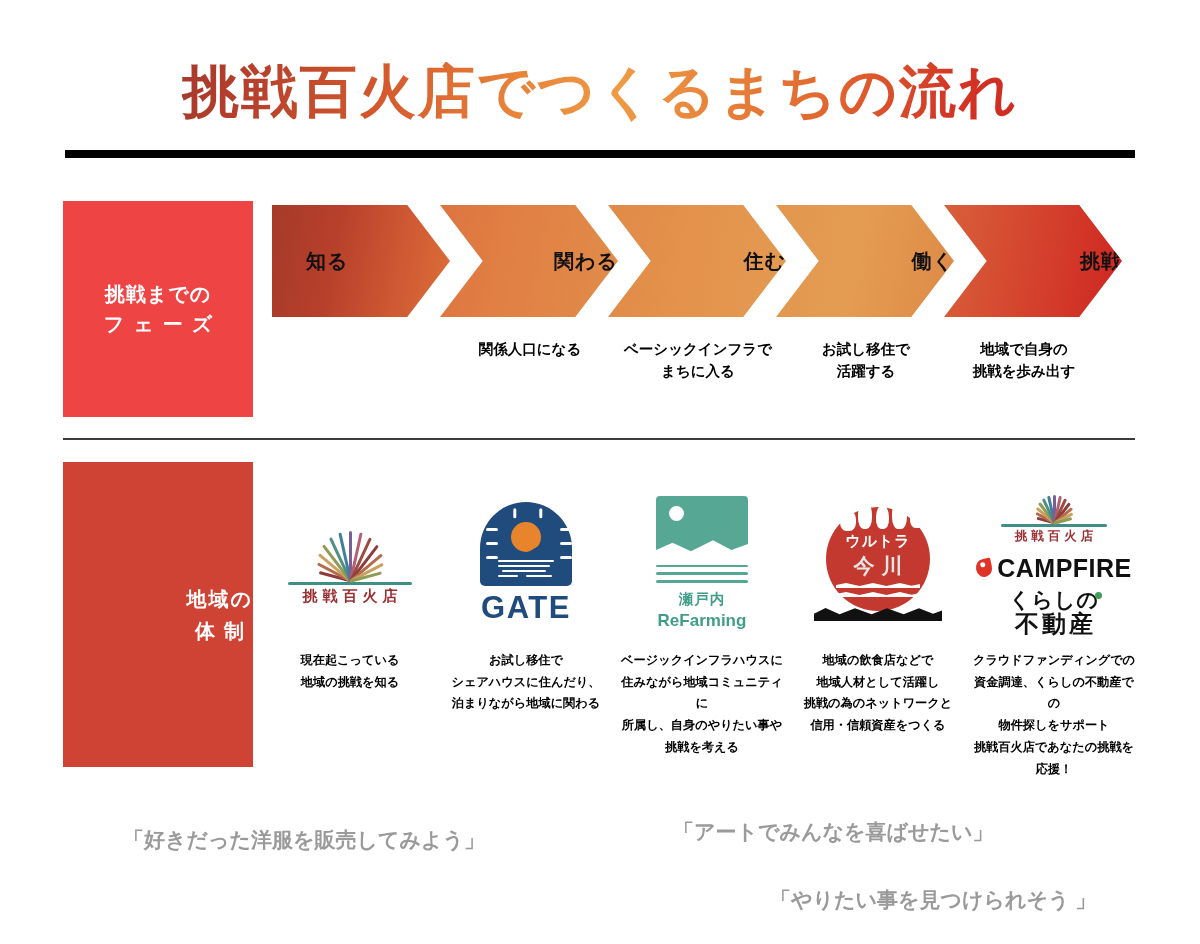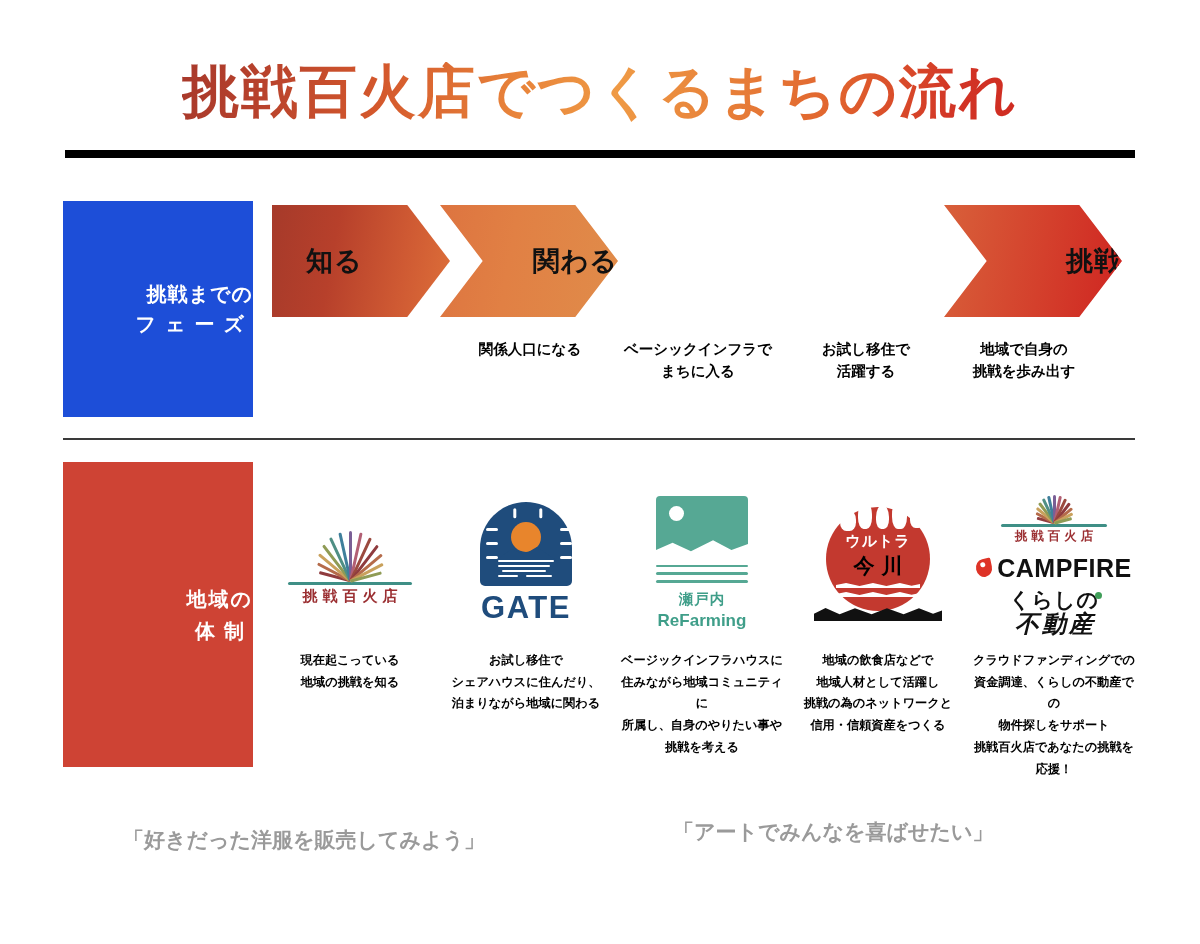--- a/index.html
+++ b/index.html
@@ -43,25 +43,25 @@
     left: 65px; top: 150px;
     width: 1070px; height: 8px;
     background: #000;
   }
 
   
   .phase-panel {
     position: absolute;
     left: 63px; top: 201px;
     width: 190px; height: 216px;
-    background: #1d4ed8;
+    background: #ef4444;
     color: #fff;
     display: flex;
     flex-direction: column;
-    align-items: flex-end;
+    align-items: center;
     justify-content: center;
   }
   .phase-panel .l1 {
     font-size: 20px; font-weight: 700; letter-spacing: 1px;
     line-height: 1.5;
   }
   .phase-panel .l2 {
     font-size: 20px; font-weight: 700; letter-spacing: 9px;
     line-height: 1.5; padding-left: 9px;
   }
@@ -81,21 +81,21 @@
     align-items: center;
     justify-content: flex-start;
     padding-left: 34px;
     box-sizing: border-box;
   }
   .arrow.notched {
     clip-path: polygon(0 0, 76% 0, 100% 50%, 76% 100%, 0 100%, 24% 50%);
     justify-content: flex-end;
   }
   .arrow-label {
-    font-size: 27px;
+    font-size: 20px;
     font-weight: 700;
     color: #111;
     letter-spacing: 1px;
     white-space: nowrap;
   }
 
   .a0 { left: 0px;   background: linear-gradient(100deg,#a63a2a 0%, #b7402b 35%, #cf5a33 72%, #dd6f39 100%); }
   .a1 { left: 168px; background: linear-gradient(100deg,#dd7440 0%, #e18044 40%, #e08c4a 100%); padding-left: 48px; }
   .a2 { left: 336px; background: linear-gradient(100deg,#e08a48 0%, #e4924c 45%, #e39a52 100%); padding-left: 48px; }
   .a3 { left: 504px; background: linear-gradient(100deg,#e2964f 0%, #e49c52 45%, #dd8a46 100%); padding-left: 48px; }
@@ -259,21 +259,21 @@
   .ultra-flames { position: absolute; left: 0; top: -8px; width: 104px; height: 34px; }
   .ultra-flames i {
     position: absolute; background: #fff; border-radius: 50% 50% 40% 40%;
   }
   .ultra-t1 {
     position: absolute; left: 0; top: 25px; width: 104px;
     color: #fff; font-size: 15px; font-weight: 800; letter-spacing: 1px;
   }
   .ultra-t2 {
     position: absolute; left: 0; top: 45px; width: 104px;
-    color: #000000; font-size: 21px; font-weight: 800; letter-spacing: 7px;
+    color: #e5e5e5; font-size: 21px; font-weight: 800; letter-spacing: 7px;
     padding-left: 7px; box-sizing: border-box;
   }
   .ultra-waves { position: absolute; left: 10px; top: 76px; width: 84px; height: 20px; }
   .ultra-waves i {
     position: absolute; left: 0; width: 84px; height: 5px; background: #fff;
     clip-path: polygon(0 40%,12% 0,28% 60%,44% 0,60% 60%,76% 0,90% 55%,100% 20%,100% 100%,0 100%);
   }
   .ultra-ground {
     width: 128px; height: 16px; margin: -6px auto 0;
     background: #111;
@@ -306,21 +306,21 @@
   .cf-word { font-size: 25px; font-weight: 800; letter-spacing: 0.5px; color: #111; }
   .cf-bot { margin-top: 6px; line-height: 1.08; }
   .cf-bot .r1 {
     font-size: 21px; font-weight: 800; color: #111; letter-spacing: 1px;
     position: relative; display: inline-block;
   }
   .cf-bot .r1::after {
     content: ""; position: absolute; right: -3px; top: 3px;
     width: 7px; height: 7px; border-radius: 50%; background: #3f9e58;
   }
-  .cf-bot .r2 { font-size: 24px; font-weight: 800; color: #111; letter-spacing: 3px; padding-left: 3px; font-style: italic; }
+  .cf-bot .r2 { font-size: 24px; font-weight: 800; color: #111; letter-spacing: 3px; padding-left: 3px; }
 
   
   .quotes { position: absolute; left: 0; top: 818px; width: 976px; height: 110px; padding-left: 16px; }
   .quote {
     position: absolute;
     color: #9a9a9a;
     font-size: 21px;
     font-weight: 700;
     white-space: nowrap;
   }
@@ -341,20 +341,26 @@
   <div class="l1">挑戦までの</div>
   <div class="l2">フェーズ</div>
 </div>
 
 <div class="arrow-row">
   <div class="arrow a0">
     <span class="arrow-label">知る</span>
   </div>
   <div class="arrow a1 notched">
     <span class="arrow-label">関わる</span>
+  </div>
+  <div class="arrow a2 notched">
+    <span class="arrow-label">住む</span>
+  </div>
+  <div class="arrow a3 notched">
+    <span class="arrow-label">働く</span>
   </div>
   <div class="arrow a4 notched">
     <span class="arrow-label">挑戦</span>
   </div>
 </div>
 
 <div class="phase-caps">
   <div class="phase-cap c1">
     <div>関係人口になる</div>
   </div>
@@ -537,13 +543,14 @@
       <div>物件探しをサポート</div>
       <div>挑戦百火店であなたの挑戦を応援！</div>
     </div>
   </div>
 
 </div>
 
 <div class="quotes">
   <div class="quote q0">「好きだった洋服を販売してみよう」</div>
   <div class="quote q1">「アートでみんなを喜ばせたい」</div>
+  <div class="quote q3">「やりたい事を見つけられそう 」</div>
 </div>
 
 </body></html>

